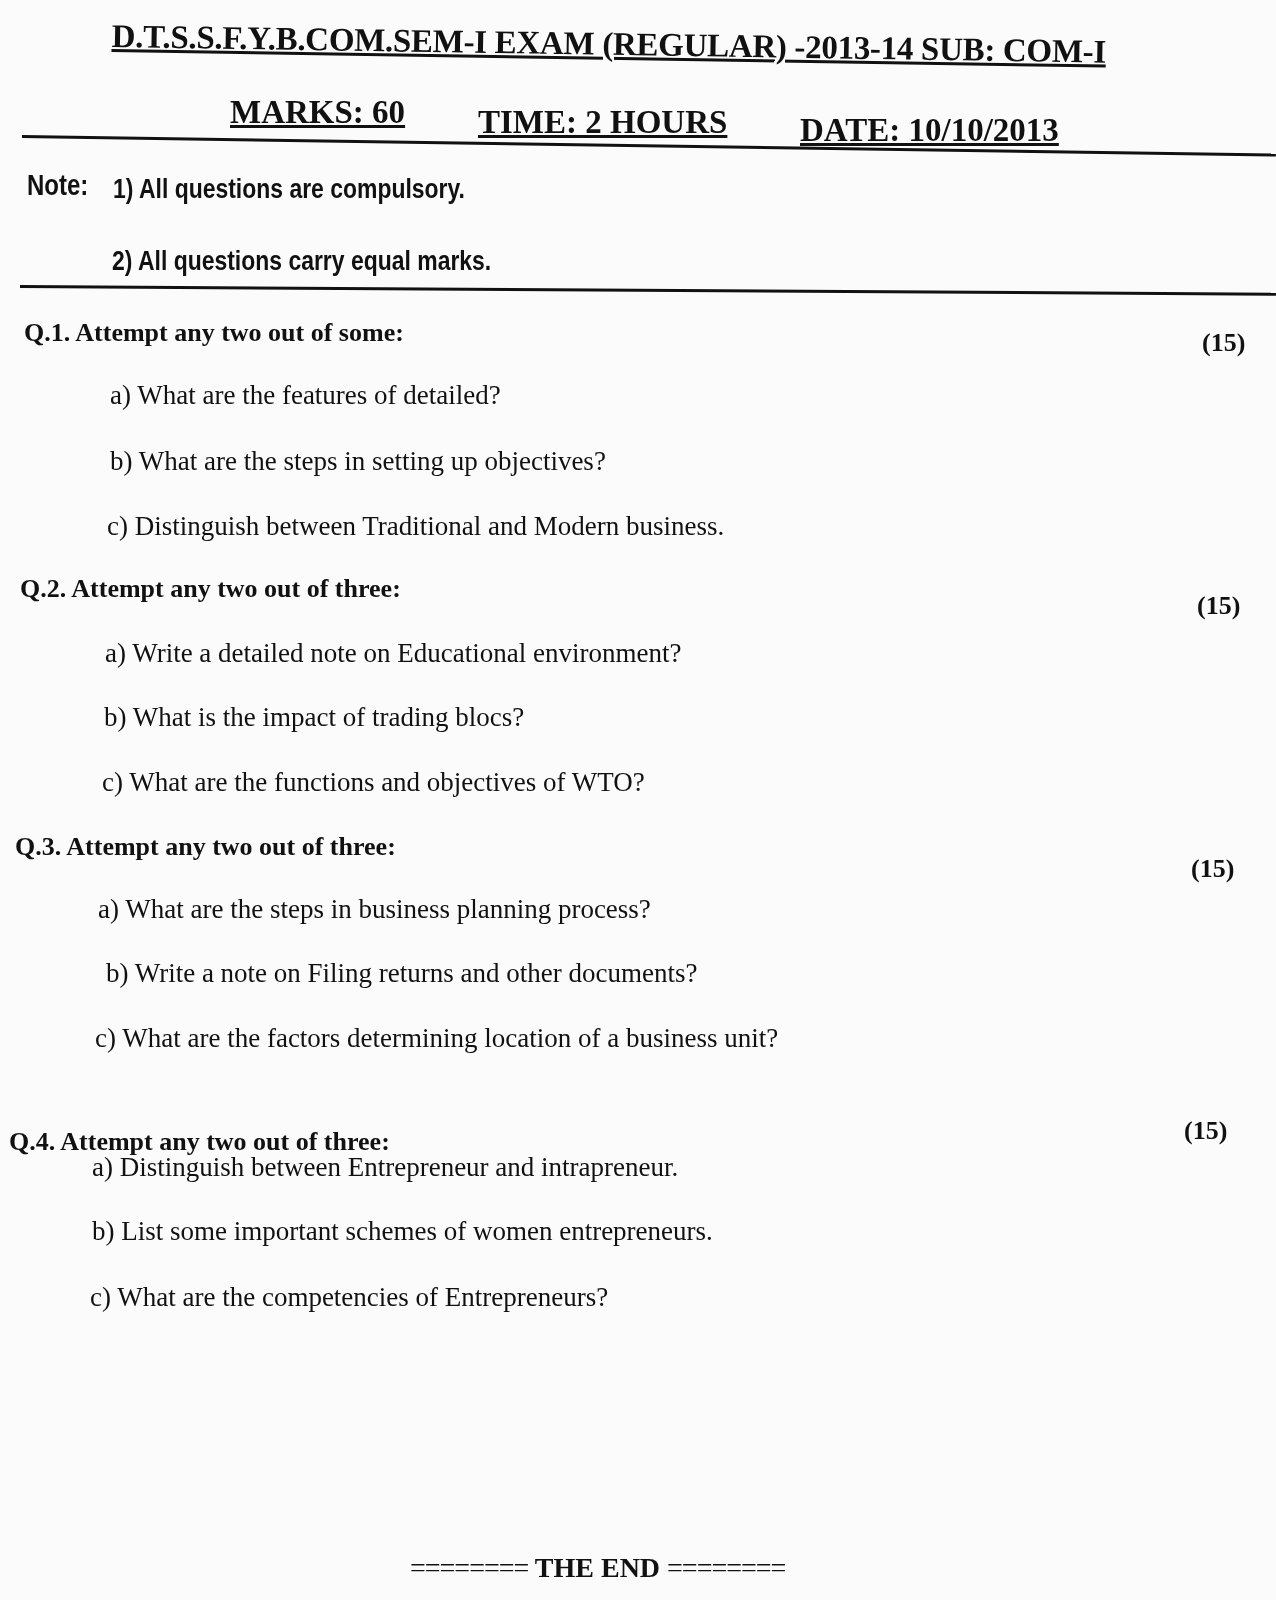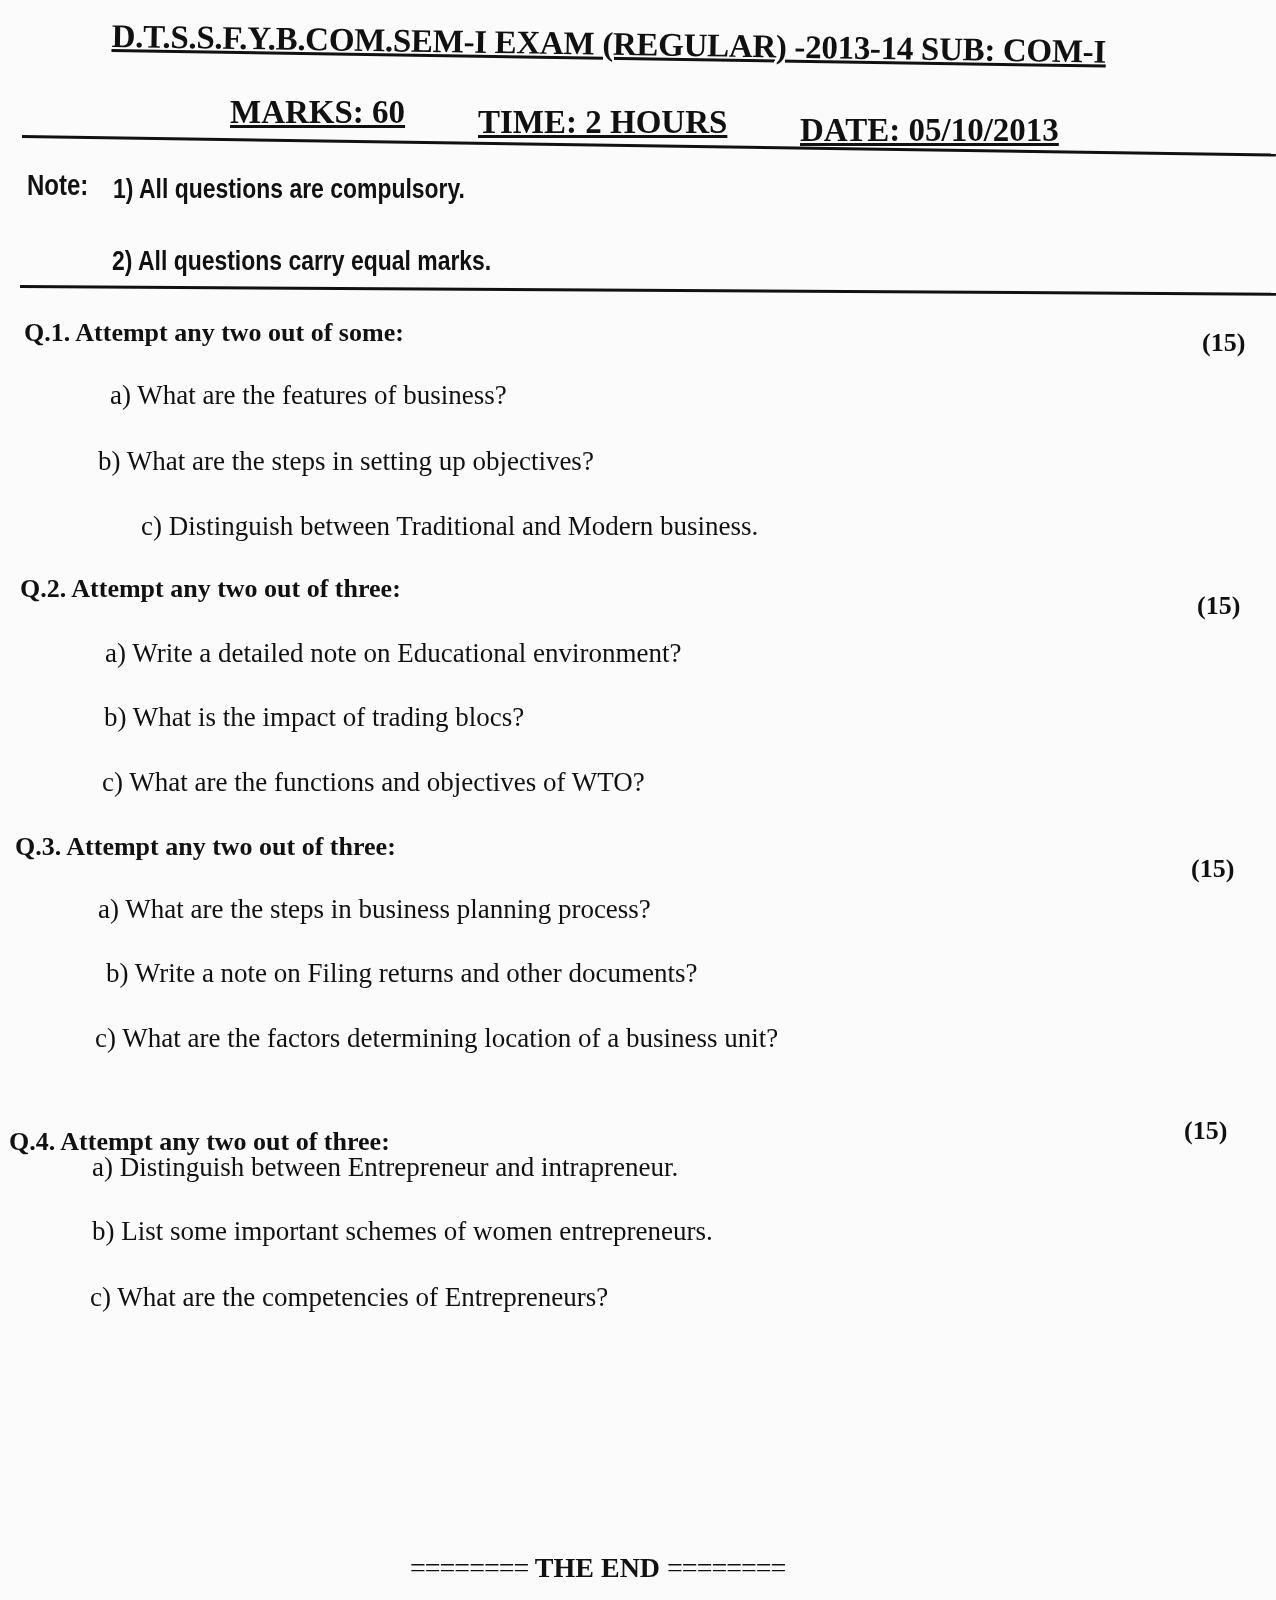--- a/index.html
+++ b/index.html
@@ -28,39 +28,39 @@
   .end { position: absolute; left: 410px; top: 1552px; font-size: 28px; font-weight: bold; }
   .end .eq { font-weight: normal; letter-spacing: -1px; }
 </style>
 </head>
 <body>
 
 <div>
   <div class="title">D.T.S.S.F.Y.B.COM.SEM-I EXAM (REGULAR) -2013-14 SUB: COM-I</div>
   <div class="meta" style="left:230px; top:94px;">MARKS: 60</div>
   <div class="meta" style="left:478px; top:104px;text-align:right;">TIME: 2 HOURS</div>
-  <div class="meta" style="left:800px; top:112px;">DATE: 05/10/2013</div>
+  <div class="meta" style="left:800px; top:112px;">DATE: 10/10/2013</div>
 </div>
 
 <div class="rule" style="left:22px; top:135px; width:1254px; transform:rotate(0.85deg);"></div>
 
 <div>
   <div class="note-label">Note:</div>
   <div class="note-item" style="left:113px; top:174px;">1) All questions are compulsory.</div>
   <div class="note-item" style="left:112px; top:246px;">2) All questions carry equal marks.</div>
 </div>
 
 <div class="rule" style="left:20px; top:285px; width:1256px; transform:rotate(0.35deg);"></div>
 
 <div>
   <div class="q-head" style="left:24px; top:318px;">Q.1. Attempt any two out of some:</div>
   <div class="q-marks" style="left:1202px; top:328px;">(15)</div>
-  <div class="q-item" style="left:110px; top:380px;">a) What are the features of business?</div>
-  <div class="q-item" style="left:98px; top:446px;text-align:center;">b) What are the steps in setting up objectives?</div>
-  <div class="q-item" style="left:107px; top:511px;margin-left:34px;">c) Distinguish between Traditional and Modern business.</div>
+  <div class="q-item" style="left:110px; top:380px;">a) What are the features of detailed?</div>
+  <div class="q-item" style="left:110px; top:446px;text-align:center;">b) What are the steps in setting up objectives?</div>
+  <div class="q-item" style="left:107px; top:511px;">c) Distinguish between Traditional and Modern business.</div>
 </div>
 
 <div>
   <div class="q-head" style="left:20px; top:574px;">Q.2. Attempt any two out of three:</div>
   <div class="q-marks" style="left:1197px; top:591px;">(15)</div>
   <div class="q-item" style="left:105px; top:638px;">a) Write a detailed note on Educational environment?</div>
   <div class="q-item" style="left:104px; top:702px;">b) What is the impact of trading blocs?</div>
   <div class="q-item" style="left:102px; top:767px;">c) What are the functions and objectives of WTO?</div>
 </div>
 

